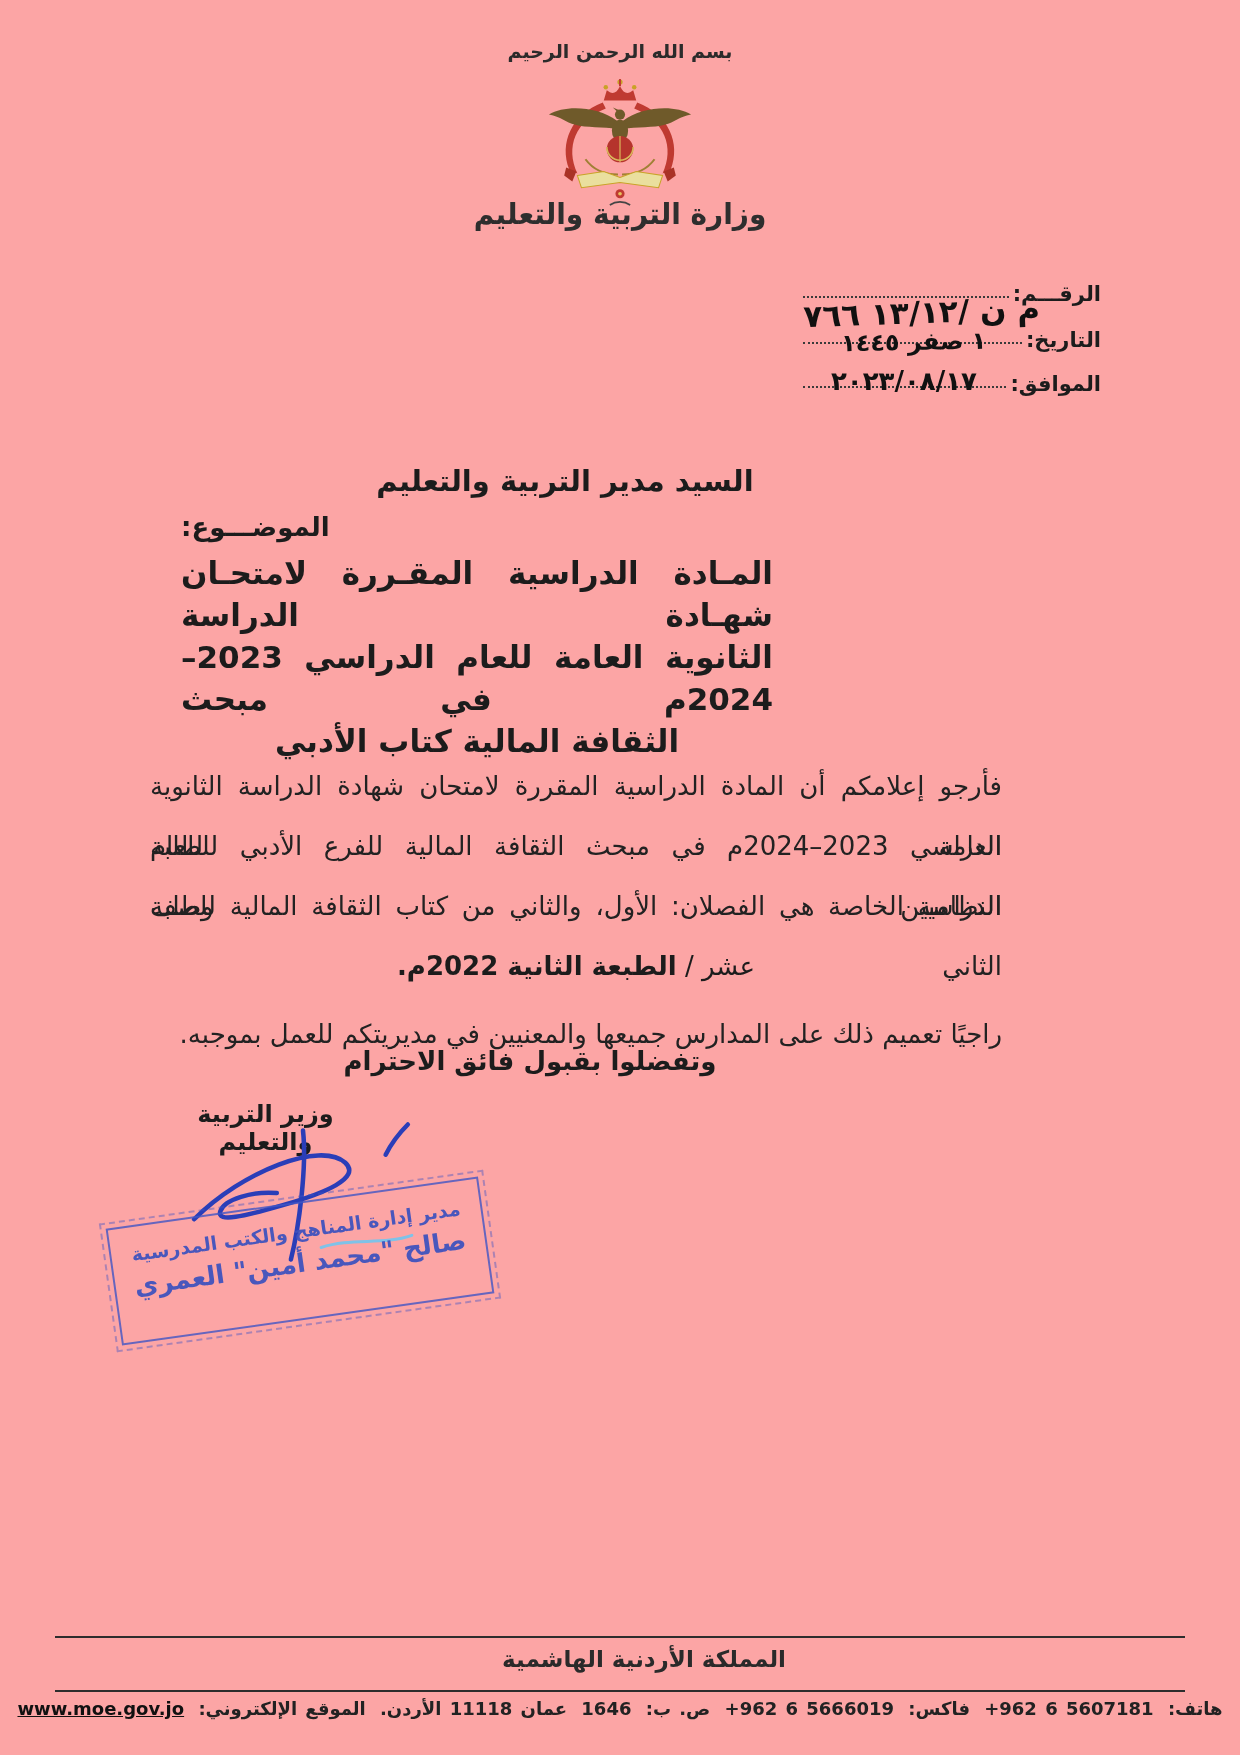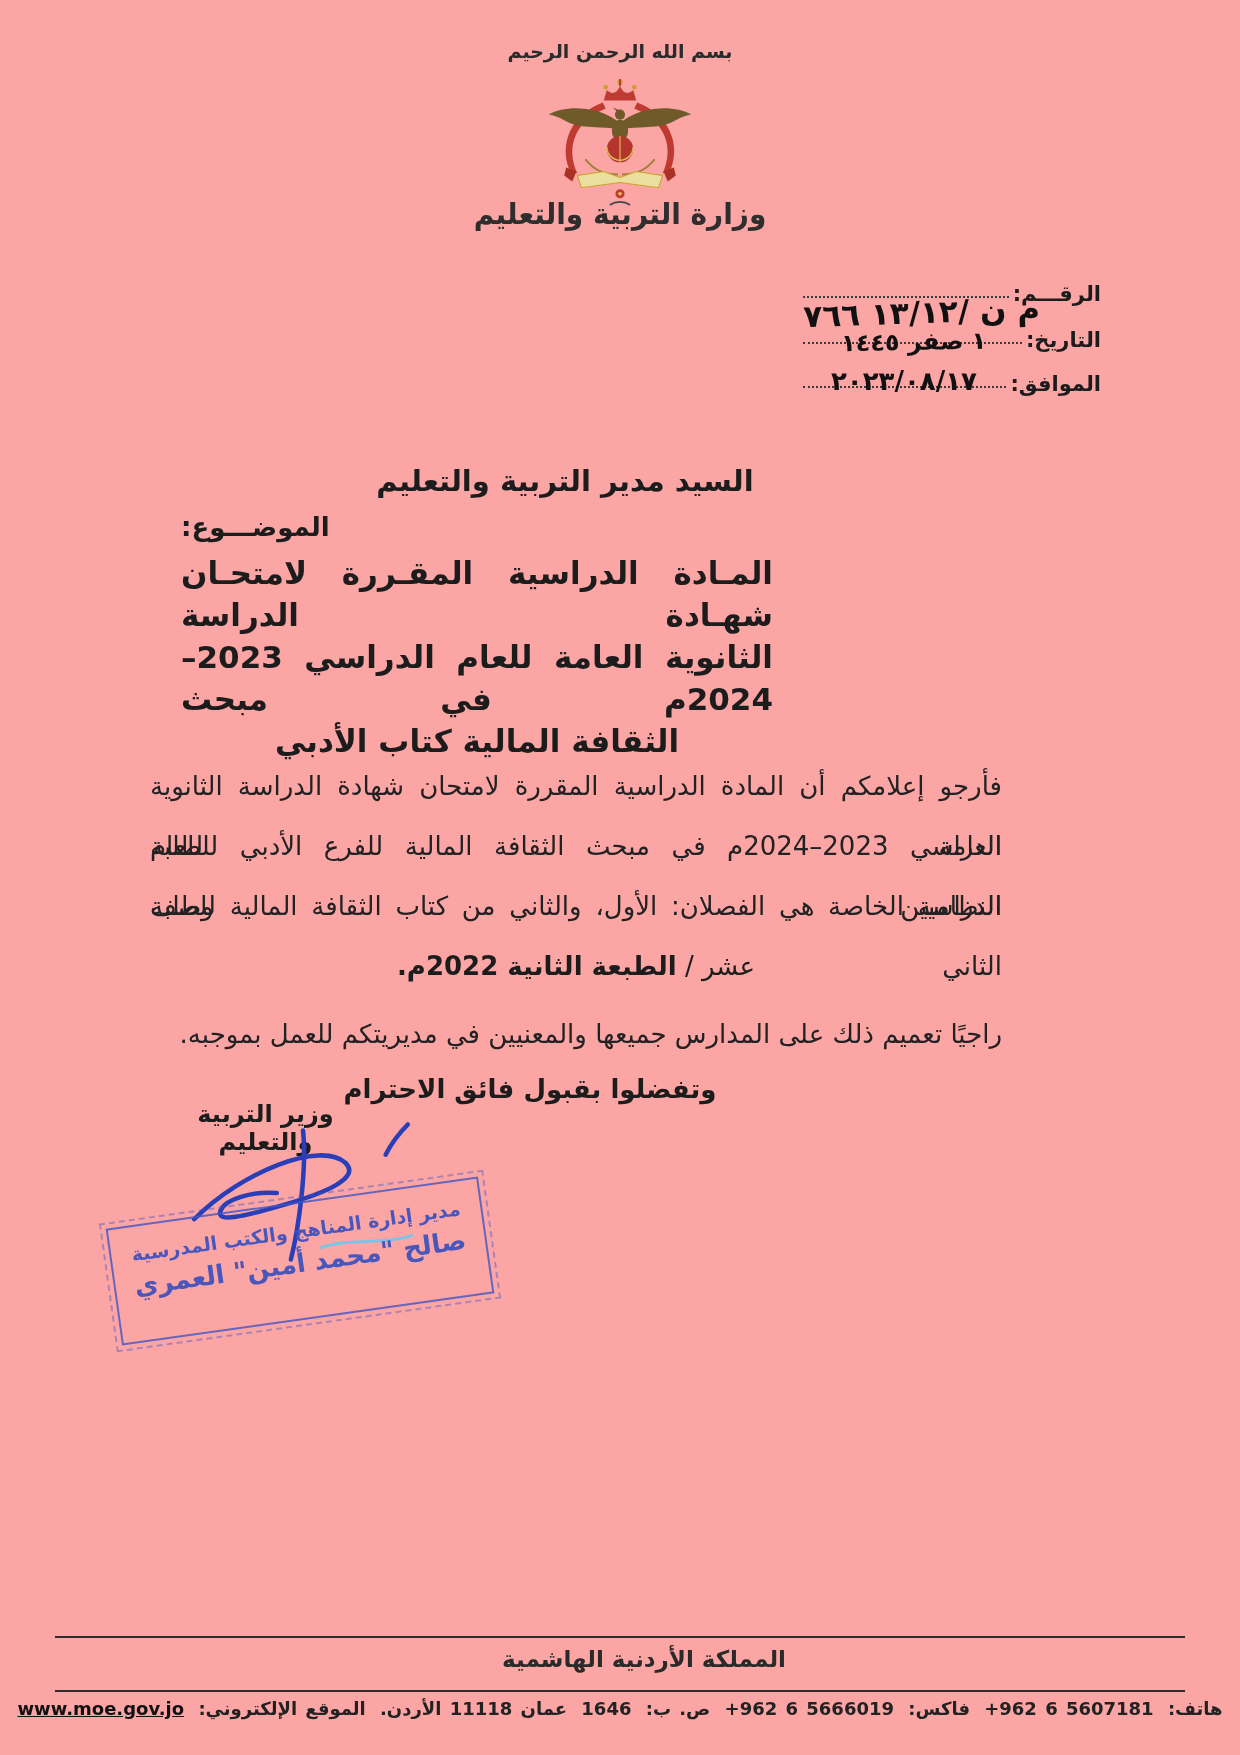--- a/index.html
+++ b/index.html
@@ -82,21 +82,21 @@
   .body-line.just{white-space:normal;}
   .body-last{
     font-size:26px;line-height:60px;height:60px;text-align:center;text-align-last:center;
   }
   .body-last .bold{font-weight:800;}
   .request-line{
     font-size:26px;line-height:60px;margin-top:8px;text-align:right;color:#222;
   }
   .closing{
     position:absolute;top:1046px;left:150px;width:760px;
-    text-align:center;font-size:26px;font-weight:800;margin-top:28px;
+    text-align:center;font-size:26px;font-weight:800;
   }
   .signer-title{
     position:absolute;top:1100px;left:158px;width:215px;
     text-align:center;font-size:24px;font-weight:600;direction:rtl;
   }
   .signature{position:absolute;top:1114px;left:178px;}
   
   .stamp{
     position:absolute;top:1202px;left:112px;width:372px;height:114px;
     transform:rotate(-8deg);

